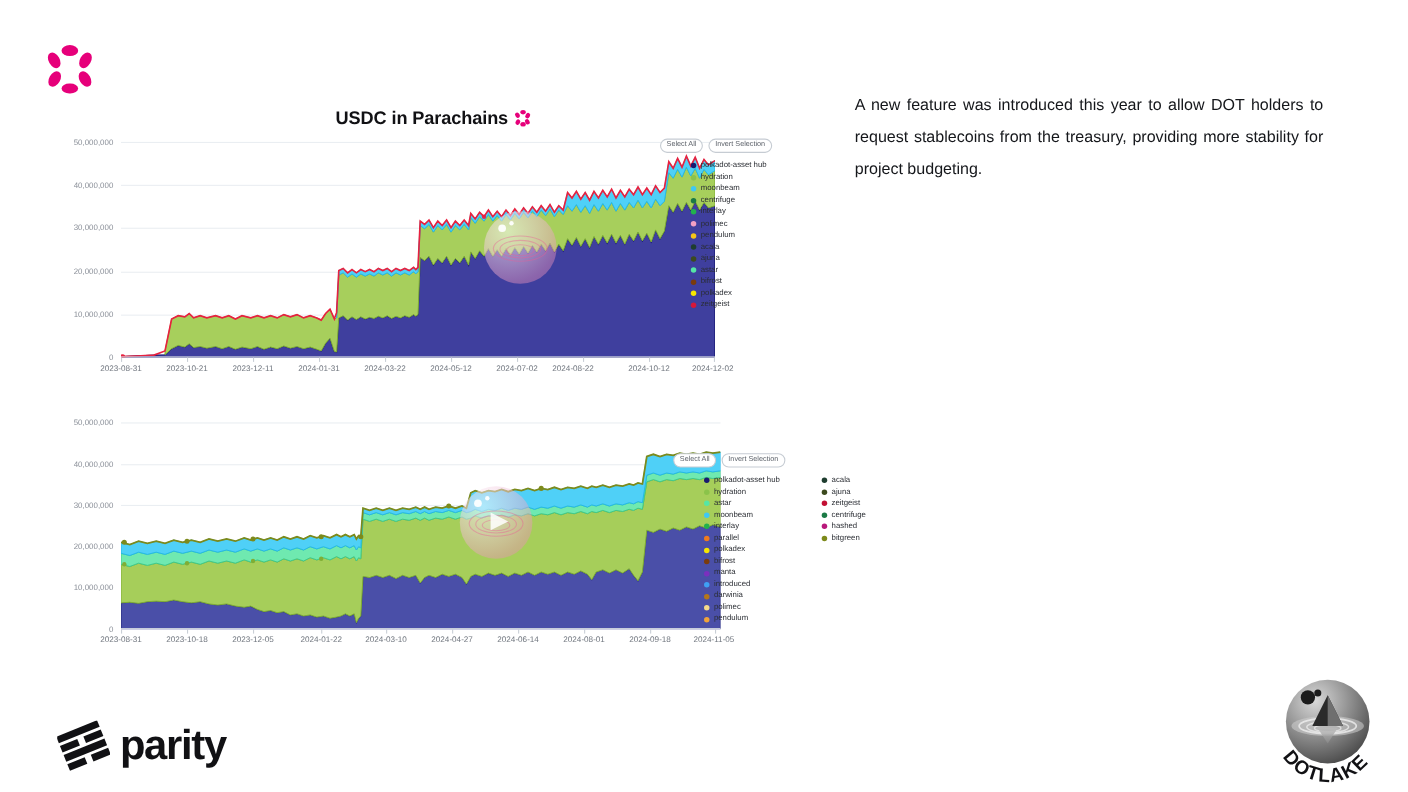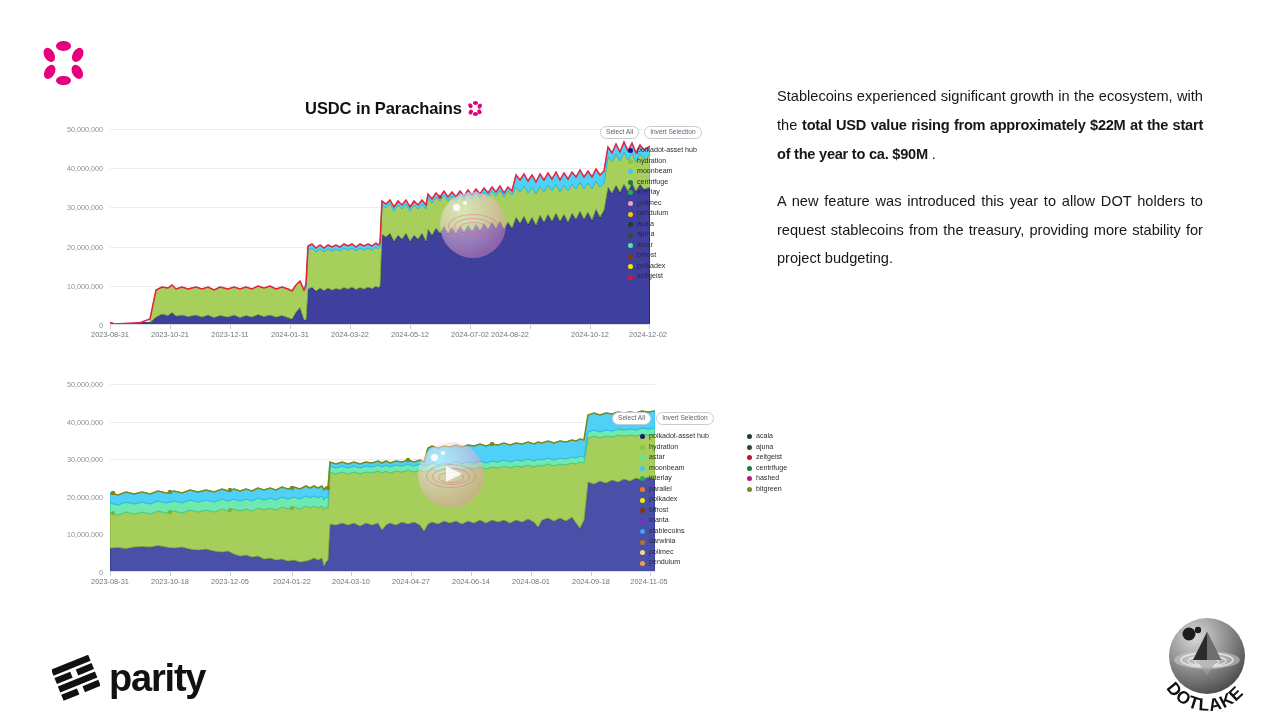--- a/index.html
+++ b/index.html
@@ -314,21 +314,21 @@
         <div class="xtick" style="left:120px">2023-12-11</div>
         <div class="xtick-mark" style="left:180px"></div>
         <div class="xtick" style="left:180px">2024-01-31</div>
         <div class="xtick-mark" style="left:240px"></div>
         <div class="xtick" style="left:240px">2024-03-22</div>
         <div class="xtick-mark" style="left:300px"></div>
         <div class="xtick" style="left:300px">2024-05-12</div>
         <div class="xtick-mark" style="left:360px"></div>
         <div class="xtick" style="left:360px">2024-07-02</div>
         <div class="xtick-mark" style="left:420px"></div>
-        <div class="xtick" style="left:400px">2024-08-22</div>
+        <div class="xtick" style="left:411px">2024-08-22</div>
         <div class="xtick-mark" style="left:480px"></div>
         <div class="xtick" style="left:480px">2024-10-12</div>
         <div class="xtick-mark" style="left:539px"></div>
         <div class="xtick" style="left:538px">2024-12-02</div>
       </div>
     </div>
   </div>
 
   <div class="legend legend-usdc">
     <div class="legend-btns">
@@ -635,21 +635,21 @@
         <div class="legend-item">
             <span class="dot" style="background:#7A3B0C"></span>
             <span class="lbl">bifrost</span>
           </div>
         <div class="legend-item">
             <span class="dot" style="background:#7B2FBE"></span>
             <span class="lbl">manta</span>
           </div>
         <div class="legend-item">
             <span class="dot" style="background:#3FA0F4"></span>
-            <span class="lbl">stablecoins</span>
+            <span class="lbl">introduced</span>
           </div>
         <div class="legend-item">
             <span class="dot" style="background:#B5761A"></span>
             <span class="lbl">darwinia</span>
           </div>
         <div class="legend-item">
             <span class="dot" style="background:#F5D98B"></span>
             <span class="lbl">polimec</span>
           </div>
         <div class="legend-item">
@@ -680,21 +680,20 @@
           </div>
         <div class="legend-item">
             <span class="dot" style="background:#7D8A1B"></span>
             <span class="lbl">bitgreen</span>
           </div>
       </div>
     </div>
   </div>
 
   <div class="content">
-    <p class="para"><span>Stablecoins experienced significant growth in the ecosystem, with the </span><b>total USD value  rising from  approximately  $22M  at  the start of the year to ca. $90M</b><span> .</span></p>
     <p class="para">A new feature was introduced this year to allow DOT holders to request stablecoins from the treasury, providing more stability for project budgeting.</p>
   </div>
 
   <div class="parity">
     <svg width="48" height="46" viewBox="0 0 48 46">
       <g transform="rotate(-22 24 23)">
         <rect x="4" y="6" width="40" height="6.5" fill="#111114"></rect>
         <rect x="4" y="15" width="17" height="6.5" fill="#111114"></rect>
         <rect x="27" y="15" width="17" height="6.5" fill="#111114"></rect>
         <rect x="4" y="24" width="40" height="6.5" fill="#111114"></rect>

